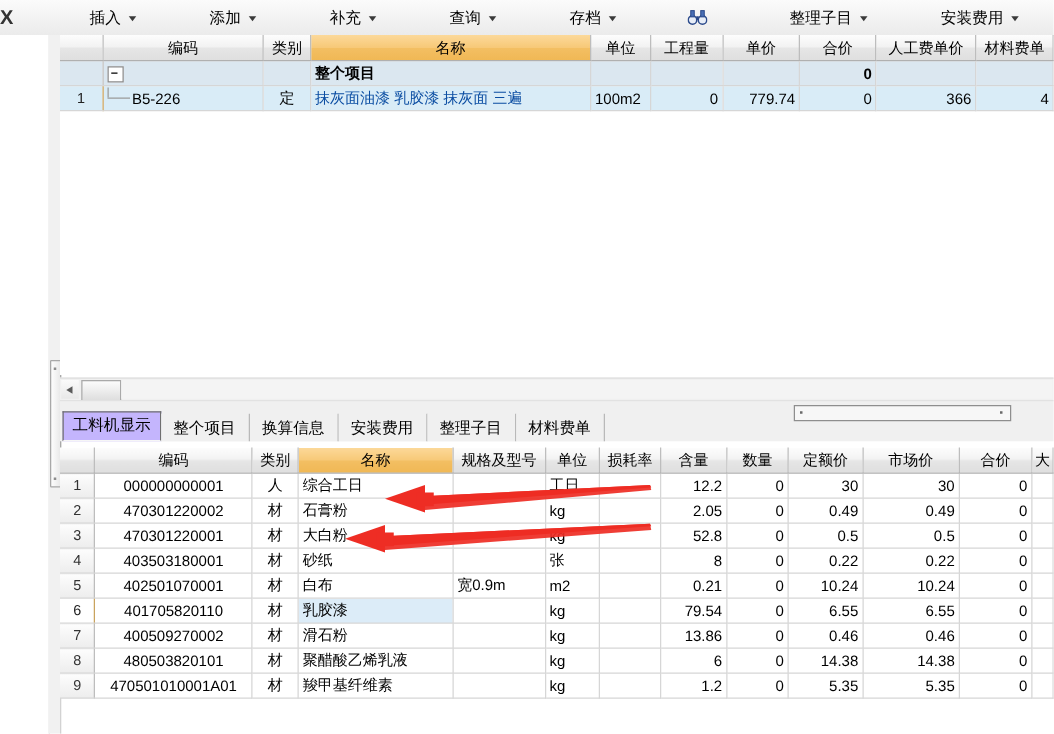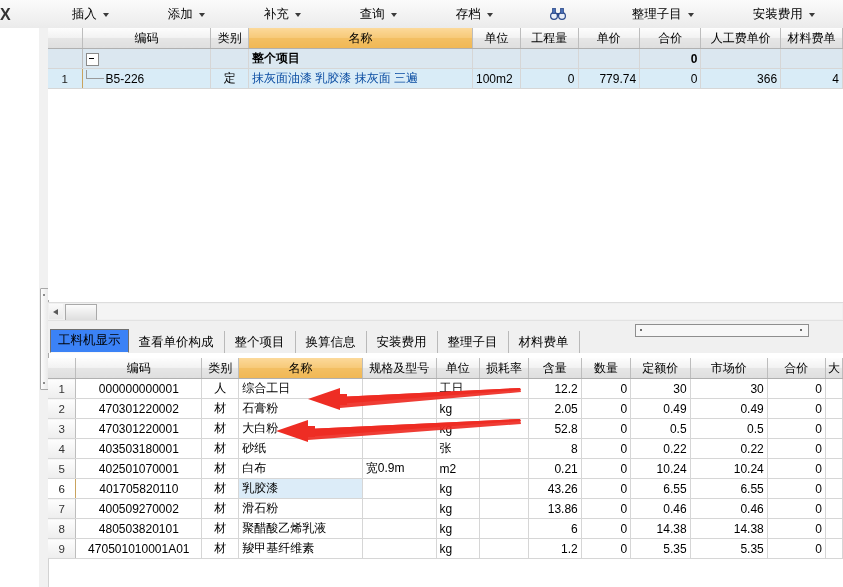--- a/index.html
+++ b/index.html
@@ -149,21 +149,21 @@
     position:absolute;left:48px;top:320px;width:795px;height:32px;
     background:#f0f0f0;border-top:1px solid #e2e2e2;
   }
   .tabs{position:absolute;left:2px;top:8px;display:flex;align-items:flex-end;height:24px;}
   .tab{
     height:22px;line-height:22px;padding:0 10px;font-size:12.5px;
     background:#f0f0f0;border-right:1px solid #b9b9b9;color:#000;
     white-space:nowrap;cursor:default;
   }
   .tab.active{
-    background:#3b82f6;border:1px solid #6f6f6f;border-bottom:1px solid #f6f6f6;
+    background:#c4b5fd;border:1px solid #6f6f6f;border-bottom:1px solid #f6f6f6;
     height:22px;line-height:21px;padding:0 7px;font-weight:normal;margin-top:32px;
   }
   .tabscroll{
     position:absolute;left:587px;top:3px;width:172px;height:11px;
     border:1px solid #8e8e8e;background:#f7f7f7;
   }
   .tabscroll:before{content:"";position:absolute;left:4px;top:4px;width:2px;height:2px;background:#6a6a6a;}
   .tabscroll:after{content:"";position:absolute;right:6px;top:4px;width:2px;height:2px;background:#6a6a6a;}
 
   
@@ -357,21 +357,20 @@
     <div class="hs-left">
       <div class="hs-tri"></div>
     </div>
     <div class="hs-thumb"></div>
     <div class="hs-track"></div>
   </div>
 
   <div class="tabbar">
     <div class="tabs" id="tablist">
         <div class="tab active">工料机显示</div>
-        <div class="tab">查看单价构成</div>
         <div class="tab">整个项目</div>
         <div class="tab">换算信息</div>
         <div class="tab">安装费用</div>
         <div class="tab">整理子目</div>
         <div class="tab">材料费单</div>
       </div>
     <div class="tabscroll"></div>
   </div>
 
   <div class="grid" id="botgrid">
@@ -485,21 +484,21 @@
             <td class="ctr"></td>
           </tr>
           <tr class="sel">
             <td class="rn-sel">6</td>
             <td class="ctr">401705820110</td>
             <td class="ctr">材</td>
             <td class="namecell">乳胶漆</td>
             <td class=""></td>
             <td class="">kg</td>
             <td class="num"></td>
-            <td class="num">43.26</td>
+            <td class="num">79.54</td>
             <td class="num">0</td>
             <td class="num">6.55</td>
             <td class="num">6.55</td>
             <td class="num">0</td>
             <td class="ctr"></td>
           </tr>
           <tr>
             <td class="rn">7</td>
             <td class="ctr">400509270002</td>
             <td class="ctr">材</td>

